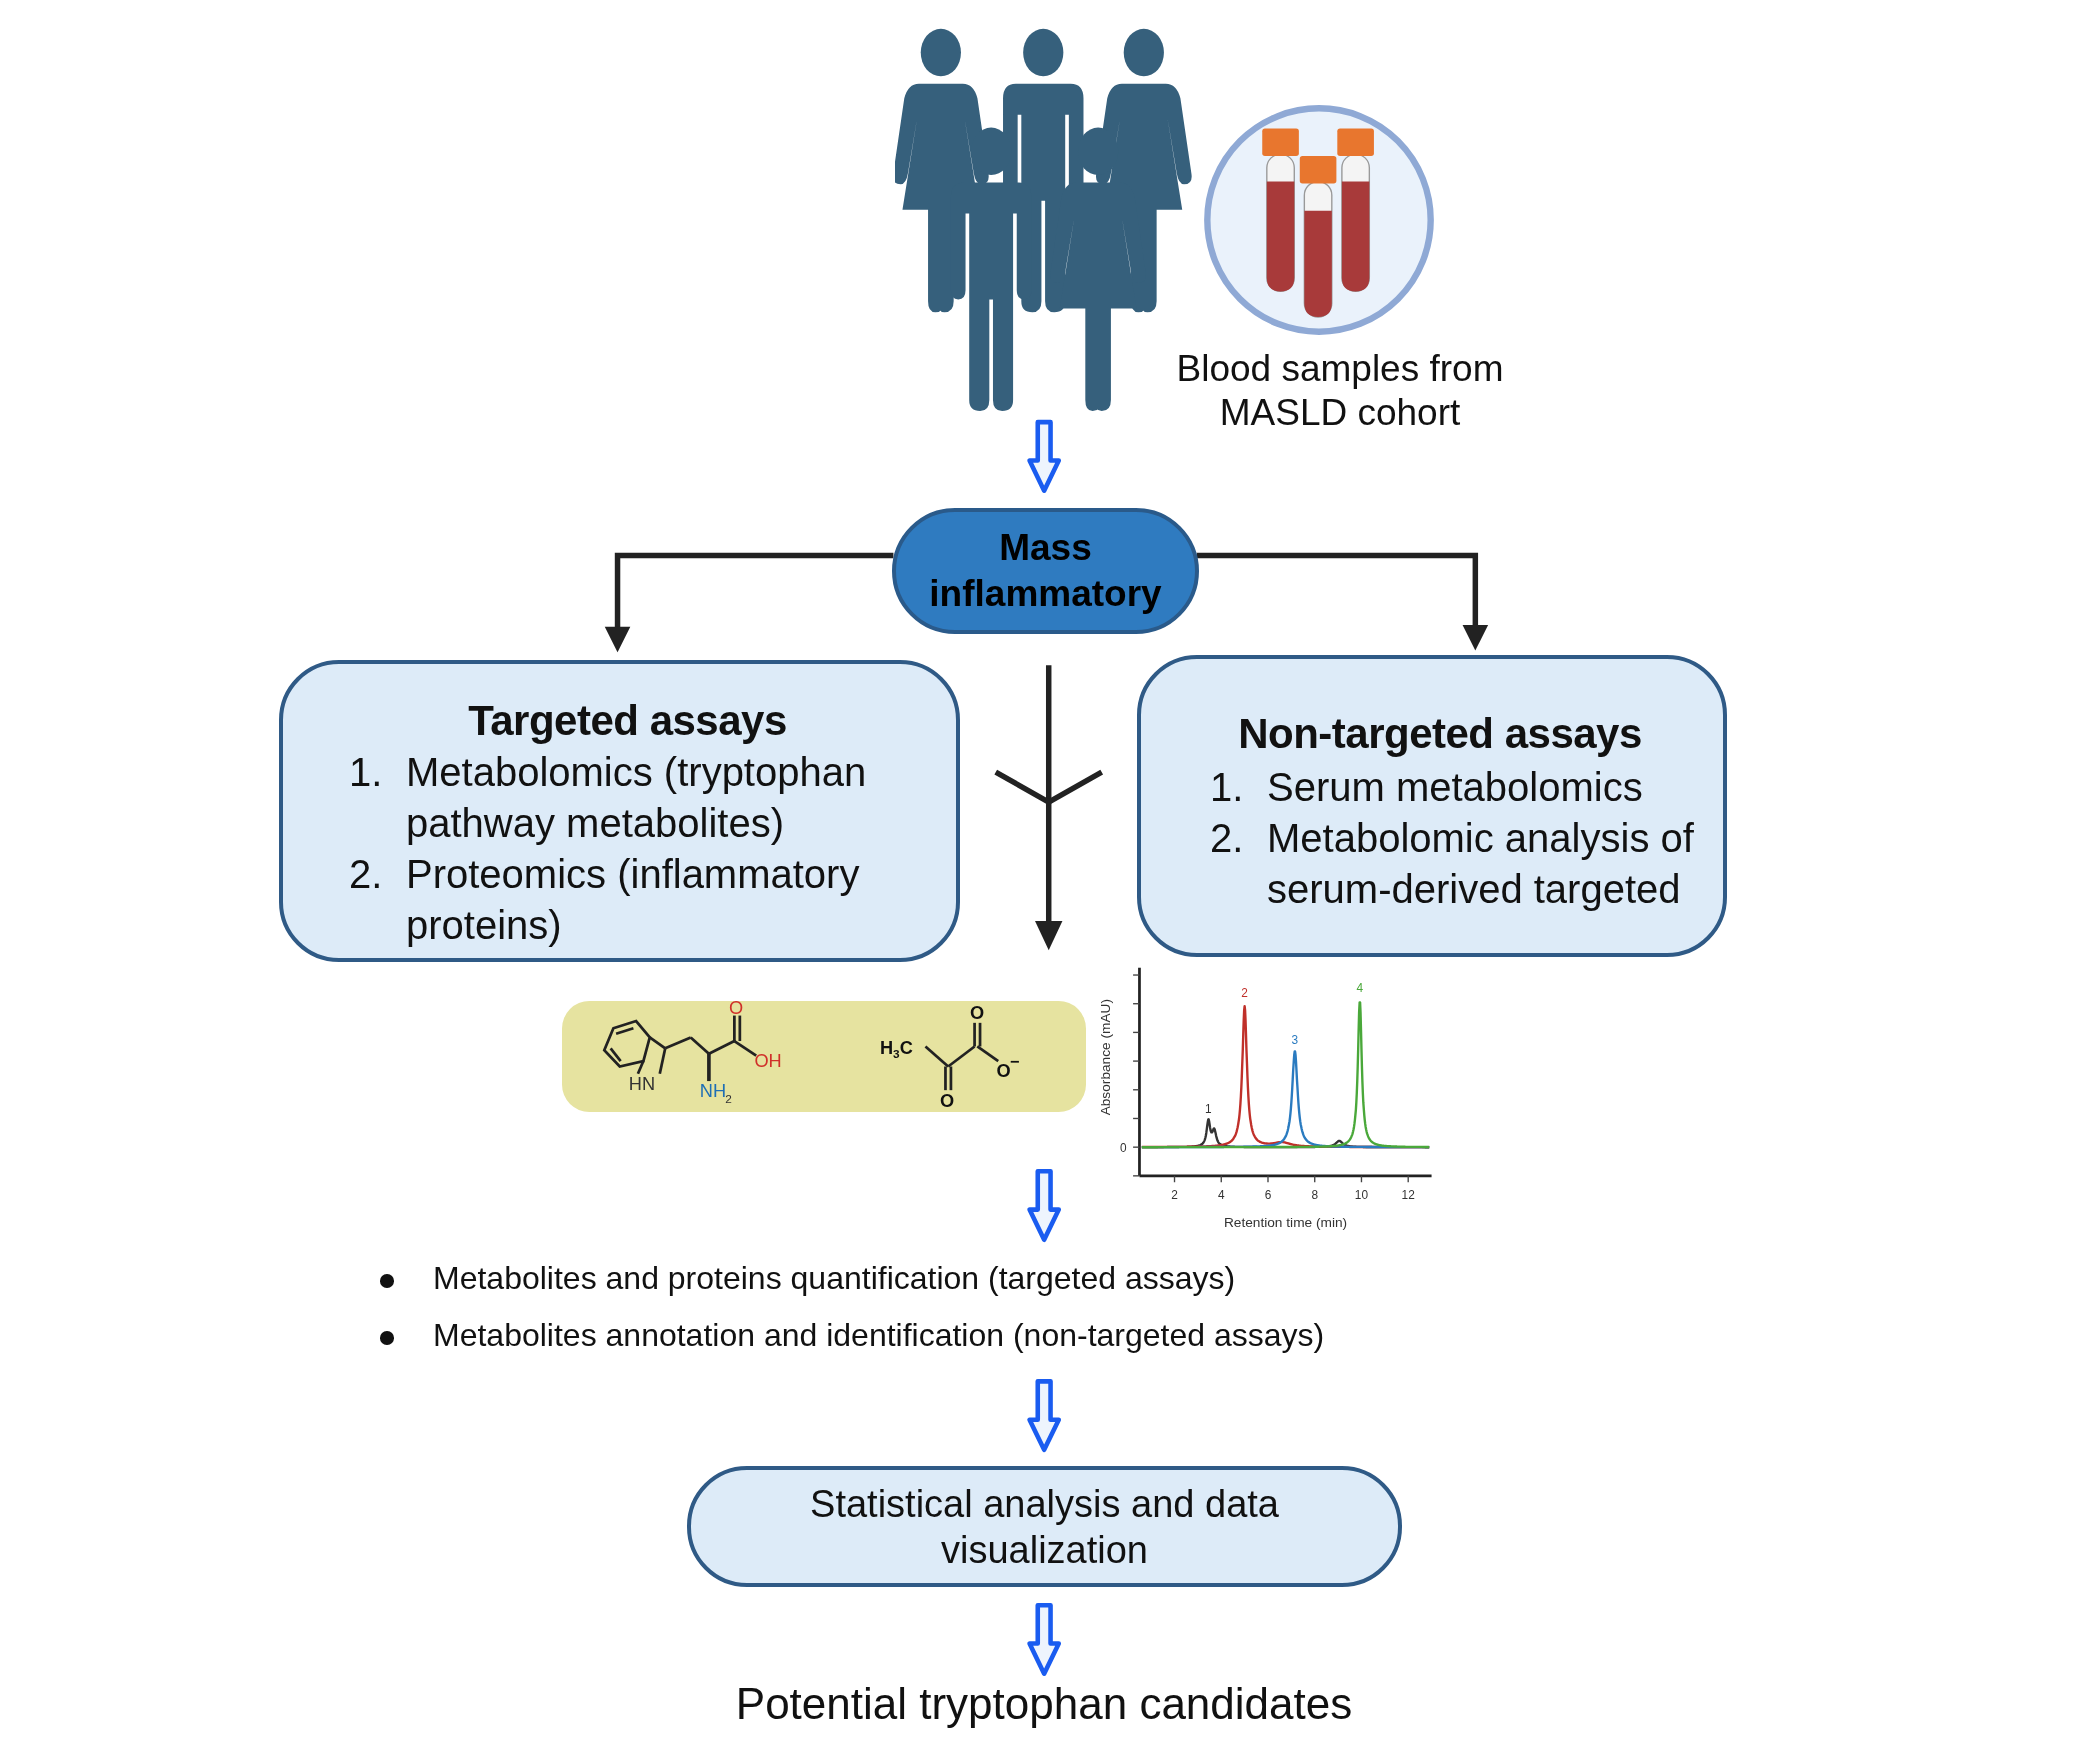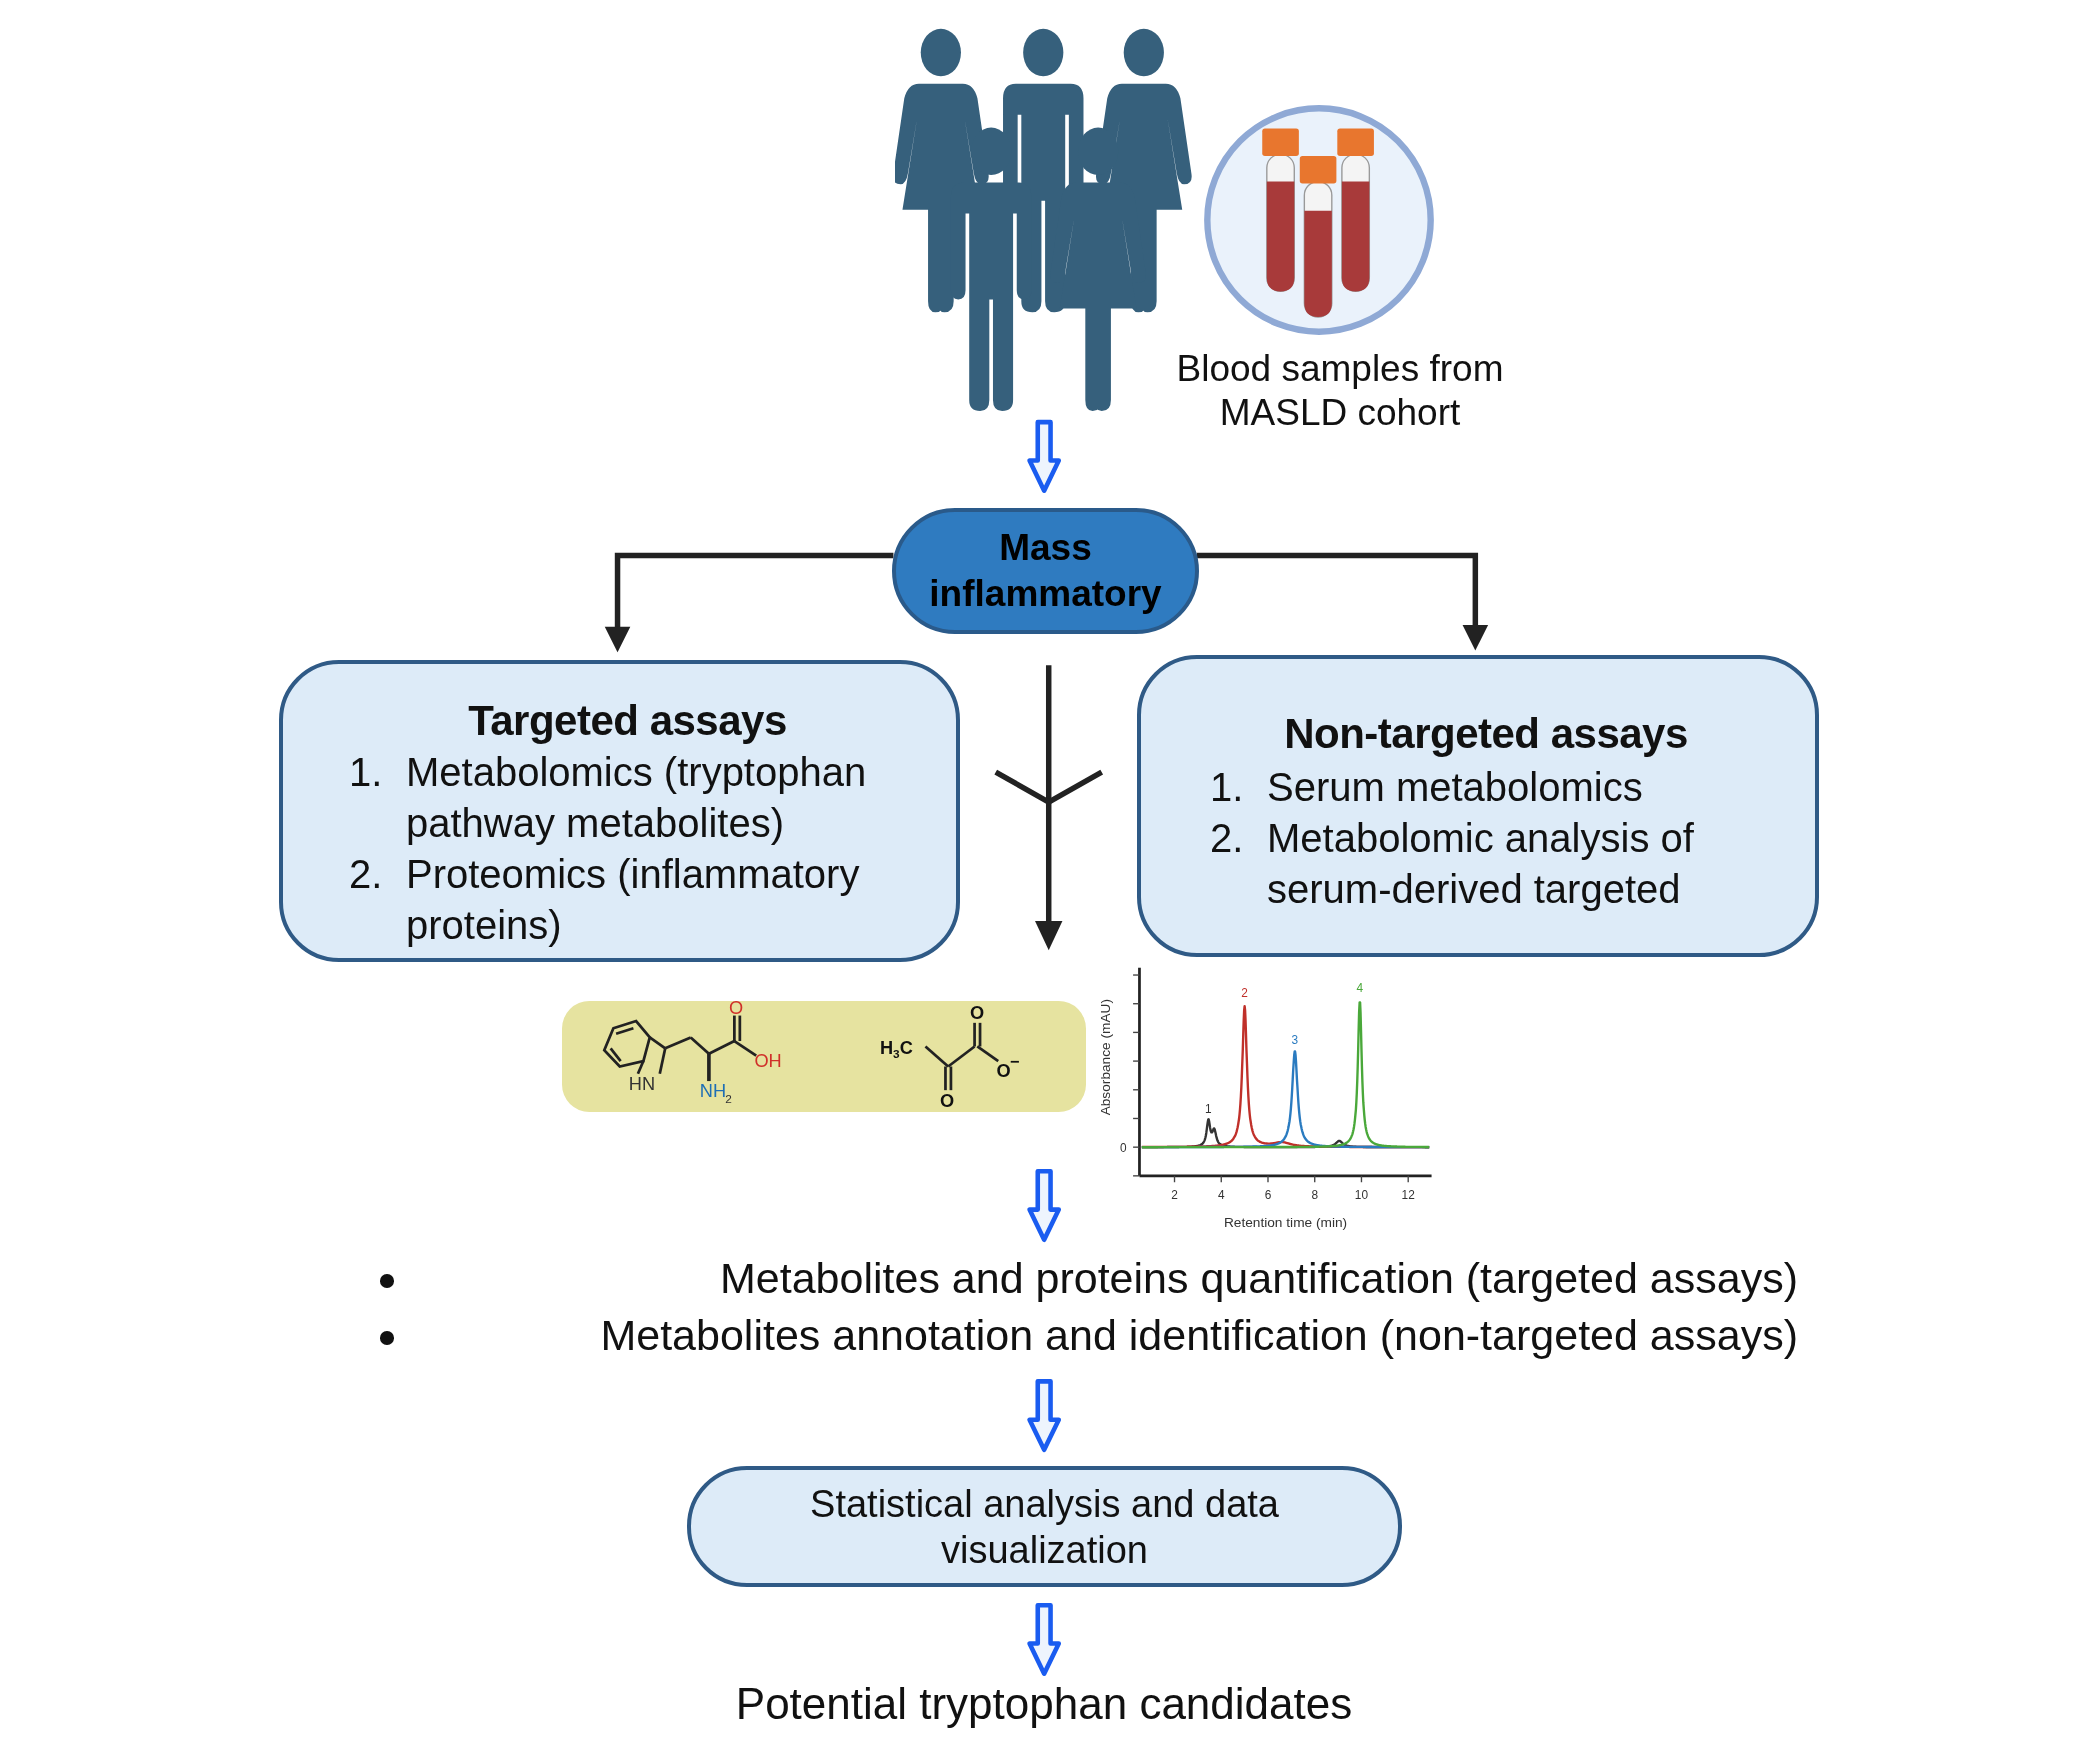--- a/index.html
+++ b/index.html
@@ -9,21 +9,21 @@
   svg.overlay { position:absolute; left:0; top:0; }
   .box { position:absolute; box-sizing:border-box; background:#ddebf8; border:4.6px solid #2f5a86; }
   .box-title { font-weight:bold; font-size:42px; text-align:center; letter-spacing:-0.5px;margin-left:16px; }
   .olist { list-style:none; margin:0; padding:0; font-size:40px; line-height:51px; }
   .olist li { position:relative; padding-left:57px; }
   .olist .num { position:absolute; left:0; top:0; }
   .mass { position:absolute; box-sizing:border-box; background:#2f7bc0; border:4.6px solid #2a5a8a;
           border-radius:64px; color:#000000; font-weight:bold; font-size:37px; line-height:46px;
           display:flex; flex-direction:column; align-items:center; justify-content:center; text-align:center; }
   .caption { position:absolute; font-size:37px; line-height:44px; text-align:center; }
-  .bullets { position:absolute; list-style:none; margin:0; padding:0; font-size:43px; line-height:57px;text-align:right; }
+  .bullets { position:absolute; list-style:none; margin:0; padding:0; font-size:32px; line-height:57px; }
   .bullets li { position:relative; padding-left:60px; }
   .bullets li::before { content:""; position:absolute; left:7.3px; top:24px; width:13.7px; height:13.7px; border-radius:50%; background:#111; }
   .stats { position:absolute; box-sizing:border-box; background:#ddebf8; border:4.6px solid #2f5a86;
            border-radius:60px; font-size:38px; line-height:46px; text-align:left;
            display:flex; flex-direction:column; align-items:center; justify-content:center; }
   .final { position:absolute; font-size:44px; text-align:center; }
   .mol-panel { position:absolute; background:#e6e3a0; border-radius:27.4px; }
   .chart-text { font-family:"Liberation Sans", sans-serif; }
 </style>
 </head>
@@ -134,21 +134,21 @@
       <div>pathway metabolites)</div>
     </li>
     <li>
       <span class="num">2.</span>
       <div>Proteomics (inflammatory</div>
       <div>proteins)</div>
     </li>
   </ul>
 </div>
 
-<div class="box" style="left:1137px; top:655px; width:682px; height:302px; border-radius:60px;">
+<div class="box" style="left:1137px; top:655px; width:590px; height:302px; border-radius:60px;">
   <div class="box-title" style="margin-top:51px;">Non-targeted assays</div>
   <ul class="olist" style="margin-left:69px; margin-top:3.7px;">
     <li>
       <span class="num">1.</span>
       <div>Serum metabolomics</div>
     </li>
     <li>
       <span class="num">2.</span>
       <div>Metabolomic analysis of</div>
       <div>serum-derived targeted</div>

